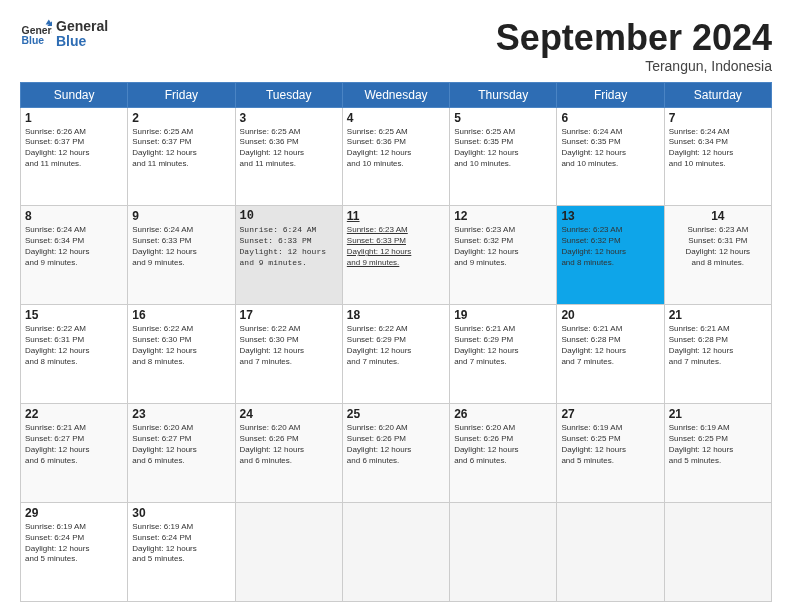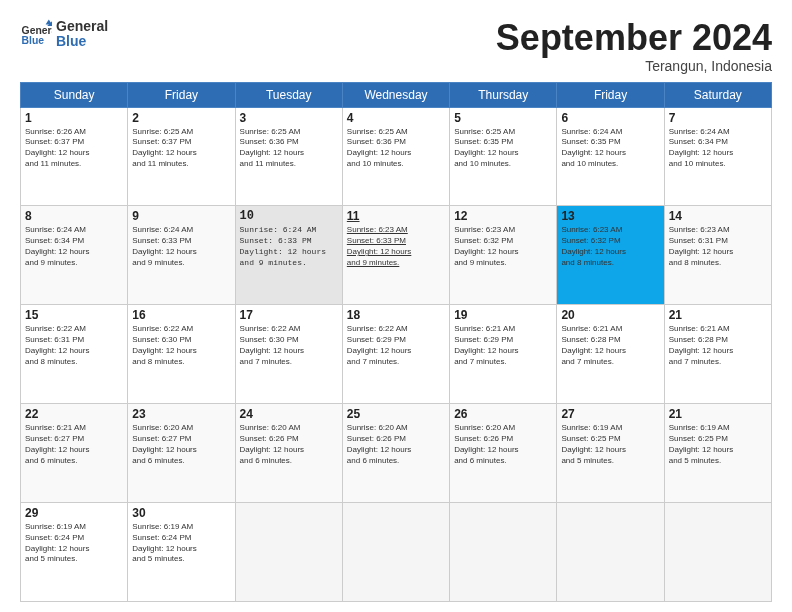--- a/index.html
+++ b/index.html
@@ -212,21 +212,21 @@
 Daylight: 12 hours
 and 9 minutes.</div>
           </td>
           <td style="background: #0ea5e9;">
             <span class="day-num">13</span>
             <div class="cell-text" style="white-space: pre-line;">Sunrise: 6:23 AM
 Sunset: 6:32 PM
 Daylight: 12 hours
 and 8 minutes.</div>
           </td>
-          <td style="background: rgb(249, 249, 249);">
+          <td style="background: rgb(249, 249, 249); text-align: center;">
             <span class="day-num">14</span>
             <div class="cell-text" style="white-space: pre-line;">Sunrise: 6:23 AM
 Sunset: 6:31 PM
 Daylight: 12 hours
 and 8 minutes.</div>
           </td>
         </tr>
         <tr>
           <td>
             <span class="day-num">15</span>

